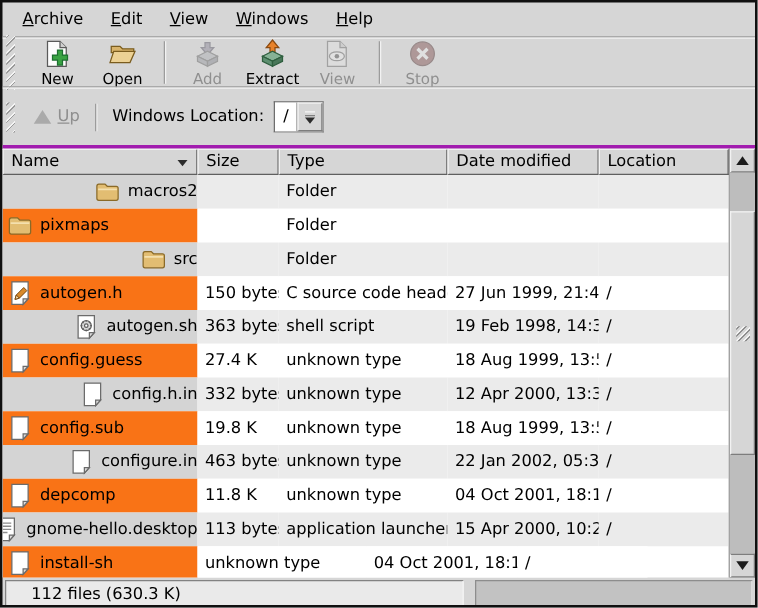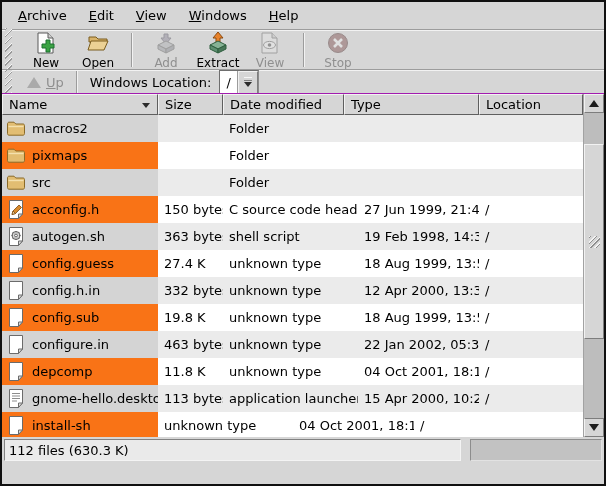--- a/index.html
+++ b/index.html
@@ -20,68 +20,68 @@
   .grippy{width:7px;height:44px;margin-right:8px;flex:none;
     background:repeating-linear-gradient(135deg,#f4f4f4 0 1px,#9a9a9a 1px 2px,#d6d6d6 2px 5px);}
   .tb-button{min-width:46px;padding:1px 3px;display:flex;flex-direction:column;align-items:center;justify-content:center;gap:1px;}
   .tb-icon{width:24px;height:24px;display:block;}
   .tb-icon svg{width:24px;height:24px;display:block;}
   .tb-label{font-size:12px;line-height:14px;}
   .tb-button.disabled .tb-label{color:#8f8f8f;}
   .tb-button.disabled .tb-icon{filter:grayscale(.6) opacity(.45) contrast(.85);}
   .tb-sep{width:0;height:34px;border-left:1px solid #9c9c9c;border-right:1px solid #f2f2f2;margin:0 7px;flex:none;}
   
-  .locbar{height:22px;display:flex;align-items:center;padding-left:3px;flex:none;}
+  .locbar{height:45px;display:flex;align-items:center;padding-left:3px;flex:none;}
   .loc-grippy{width:7px;height:24px;margin-right:9px;flex:none;
     background:repeating-linear-gradient(135deg,#f4f4f4 0 1px,#9a9a9a 1px 2px,#d6d6d6 2px 5px);}
   .up-button{display:flex;align-items:center;gap:5px;padding:2px 6px;}
   .up-button .up-label{font-size:13px;color:#8f8f8f;display:inline-block;}
   .up-button .up-label::first-letter{text-decoration:underline;}
   .up-tri{width:0;height:0;border-left:7px solid transparent;border-right:7px solid transparent;border-bottom:11px solid #a2a2a2;filter:opacity(.85);}
   .loc-sep{width:0;height:22px;border-left:1px solid #9c9c9c;border-right:1px solid #f2f2f2;margin:0 6px;flex:none;}
   .loc-label{font-size:13px;margin:0 8px 0 6px;}
   .combo{display:flex;height:23px;border:1px solid #8b8b8b;border-top-color:#6e6e6e;border-left-color:#6e6e6e;background:#d6d6d6;}
   .combo-entry{width:17px;background:#fff;border-right:1px solid #9c9c9c;font-size:13px;display:flex;align-items:center;justify-content:center;}
   .combo-btn{width:18px;display:flex;flex-direction:column;align-items:center;justify-content:center;gap:1px;
     background:#d6d6d6;border-top:1px solid #f2f2f2;border-left:1px solid #f2f2f2;border-bottom:1px solid #7d7d7d;border-right:1px solid #7d7d7d;}
   .combo-ridge{width:8px;height:2px;border-top:1px solid #f6f6f6;border-bottom:1px solid #808080;}
   .combo-arrow{width:0;height:0;border-left:4px solid transparent;border-right:4px solid transparent;border-top:5px solid #2c2c2c;}
   
-  .scrollwin{flex:none;display:flex;border-top:1px solid #a21caf;}
+  .scrollwin{flex:none;display:flex;border-top:3px solid #a21caf;}
   .listcol{width:581px;flex:none;}
   .hrow{display:flex;height:21px;}
   .hcell{box-sizing:border-box;height:21px;background:#d6d6d6;font-size:13px;display:flex;align-items:center;padding-left:6px;position:relative;
     border-top:1px solid #f2f2f2;border-left:1px solid #f2f2f2;border-bottom:1px solid #5f5f5f;border-right:1px solid #5f5f5f;}
   .c0{width:156px;} .c1{width:65px;} .c2{width:135px;} .c3{width:121px;} .c4{width:104px;}
   .sort-arrow{position:absolute;right:7px;top:8px;width:0;height:0;border-left:4px solid transparent;border-right:4px solid transparent;border-top:5px solid #2c2c2c;}
   .tbody{height:322px;overflow:hidden;background:#fff;}
   .row{display:flex;height:27px;}
   .cell{box-sizing:border-box;height:27px;font-size:13px;display:flex;align-items:center;padding-left:6px;white-space:nowrap;overflow:hidden;background:#fff;}
   .row.striped .cell{background:#ebebeb;}
   .cell.c0{background:#f97316;padding-left:4px;gap:6px;}
-  .row.striped .cell.c0{background:#d4d4d4;}
+  .row.striped .cell.c0{background:#d4d4d4;justify-content:flex-end;}
   .row-icon{width:20px;height:21px;flex:none;display:flex;align-items:center;justify-content:center;}
   .row-icon svg{width:20px;height:21px;display:block;}
   
   .vscroll{width:21px;flex:none;display:flex;flex-direction:column;background:#bdbdbd;border-left:1px solid #a2a2a2;box-sizing:border-box;}
   .stepper{height:19px;flex:none;background:#d6d6d6;display:flex;align-items:center;justify-content:center;
     border:1px solid #7d7d7d;border-top-color:#f2f2f2;border-left-color:#f2f2f2;box-sizing:border-box;}
   .stepper.down{border-top-color:#7d7d7d;}
   .tri-up{width:0;height:0;border-left:5px solid transparent;border-right:5px solid transparent;border-bottom:7px solid #1c1c1c;}
   .tri-down{width:0;height:0;border-left:5px solid transparent;border-right:5px solid transparent;border-top:7px solid #1c1c1c;}
   .trough{flex:1;position:relative;}
   .thumb{position:absolute;left:0;right:0;top:31px;height:195px;background:#d6d6d6;box-sizing:border-box;
     border:1px solid #7d7d7d;border-top-color:#f2f2f2;border-left-color:#f2f2f2;display:flex;align-items:center;justify-content:center;}
   .thumb-grip{width:11px;height:12px;
     background:repeating-linear-gradient(135deg,#f2f2f2 0 1px,#8f8f8f 1px 2px,#d6d6d6 2px 4px);}
   
   .statusbar{height:22px;margin-top:2px;display:flex;gap:9px;padding:0 2px;flex:none;align-items:stretch;}
-  .status-frame{width:457px;box-sizing:border-box;flex:none;background:#eaeaea;
+  .status-frame{width:367px;box-sizing:border-box;flex:none;background:#eaeaea;
     border:1px solid #f4f4f4;border-top-color:#828282;border-left-color:#828282;
-    font-size:13px;display:flex;align-items:center;padding-left:4px;}
+    font-size:13px;display:flex;align-items:center;padding-left:20px;}
   .status-panel{flex:1;box-sizing:border-box;background:#c2c2c2;
     border:1px solid #e2e2e2;border-top-color:#8d8d8d;border-left-color:#8d8d8d;}
 </style>
 </head>
 <body>
 
 <div class="window">
 
   <div class="menubar" id="menubar">
       <span class="menu-item">Archive</span>
@@ -180,25 +180,25 @@
   <div class="scrollwin">
     <div class="listcol">
       <div class="hrow" id="hrow">
           <div class="hcell c0">
             <span>Name</span>
             <span class="sort-arrow"></span>
           </div>
           <div class="hcell c1">
             <span>Size</span>
           </div>
+          <div class="hcell c2">
+            <span>Type</span>
+          </div>
           <div class="hcell c3">
             <span>Date modified</span>
-          </div>
-          <div class="hcell c2">
-            <span>Type</span>
           </div>
           <div class="hcell c4">
             <span>Location</span>
           </div>
         </div>
       <div class="tbody" id="tbody">
           <div class="row striped">
             <div class="cell c0">
               <span class="row-icon">
                 <svg viewBox="0 0 20 21">
@@ -246,21 +246,21 @@
           <div class="row">
             <div class="cell c0">
               <span class="row-icon">
                 <svg viewBox="0 0 20 21">
                   <path d="M3.5 1.5h13v13.5l-4 4.5h-9z" fill="#fff" stroke="#6b6b6b"></path>
                   <path d="M16.5 15l-4 4.5V15z" fill="#dcdcdc" stroke="#6b6b6b"></path>
                   <path d="M6 15.5l1-3.5 6-6 2.5 2.5-6 6z" fill="#d98a2b" stroke="#7c4a12" stroke-width=".8"></path>
                   <path d="M6 15.5l1-3.5 2.5 2.5z" fill="#f3d9a7" stroke="#7c4a12" stroke-width=".8"></path>
                 </svg>
               </span>
-              <span>acconfig.h</span>
+              <span>autogen.h</span>
             </div>
             <div class="cell c1">150 bytes</div>
             <div class="cell c2">C source code header</div>
             <div class="cell c3">27 Jun 1999, 21:49</div>
             <div class="cell c4">/</div>
           </div>
           <div class="row striped">
             <div class="cell c0">
               <span class="row-icon">
                 <svg viewBox="0 0 20 21">

